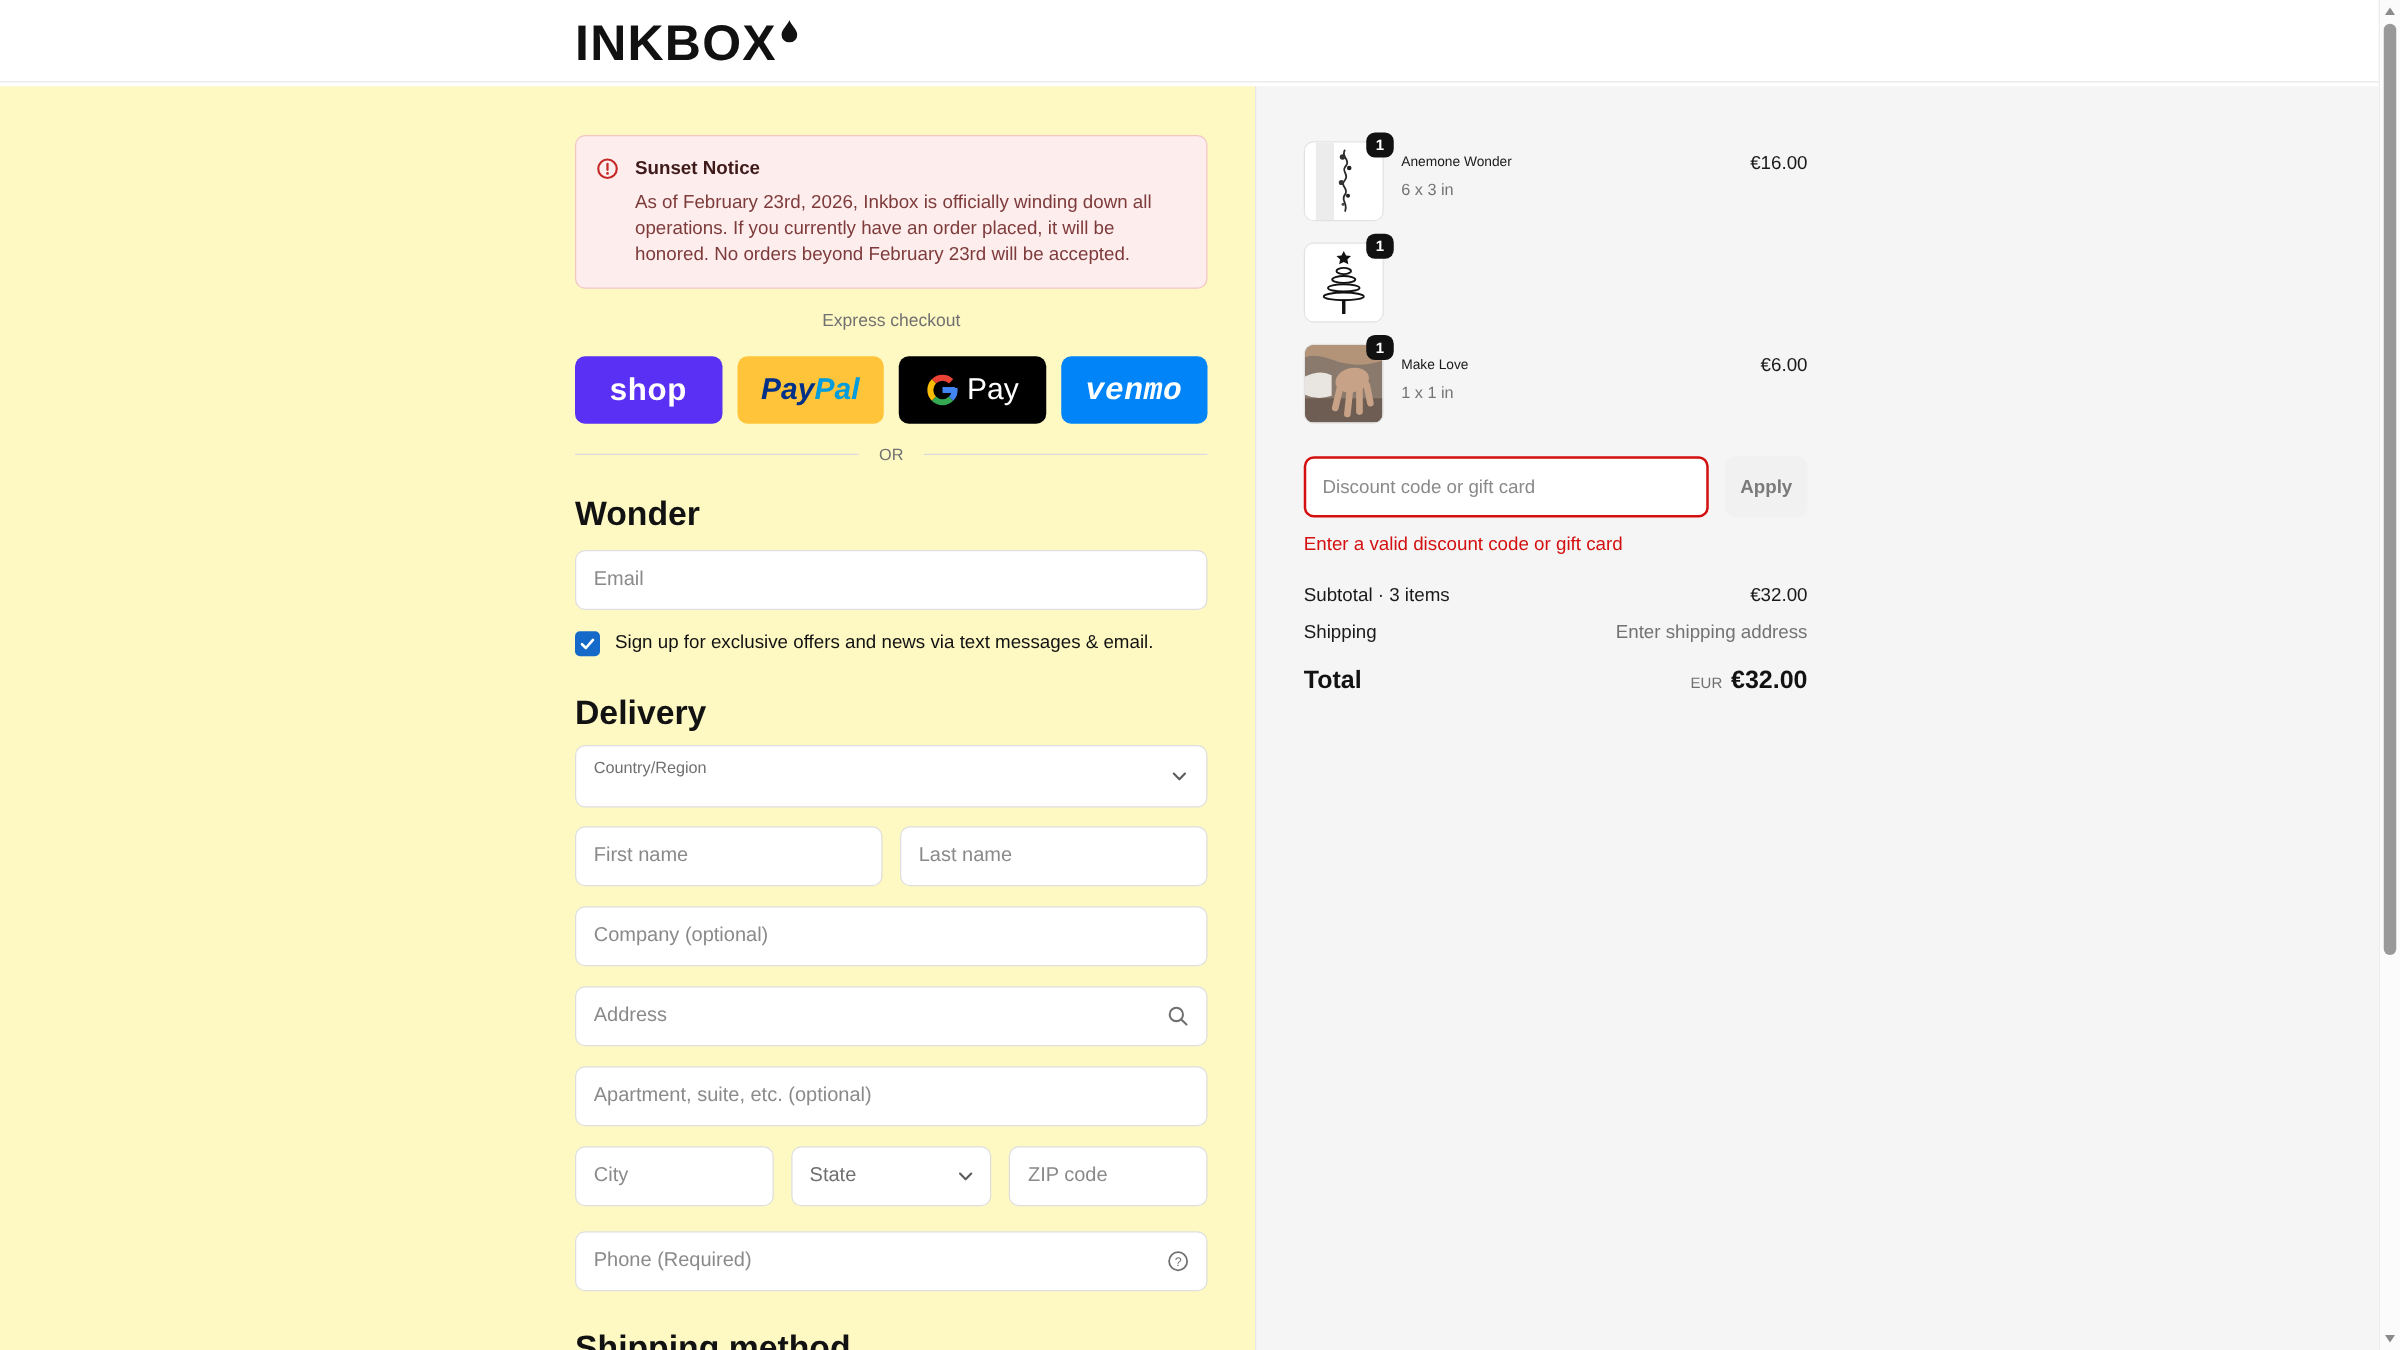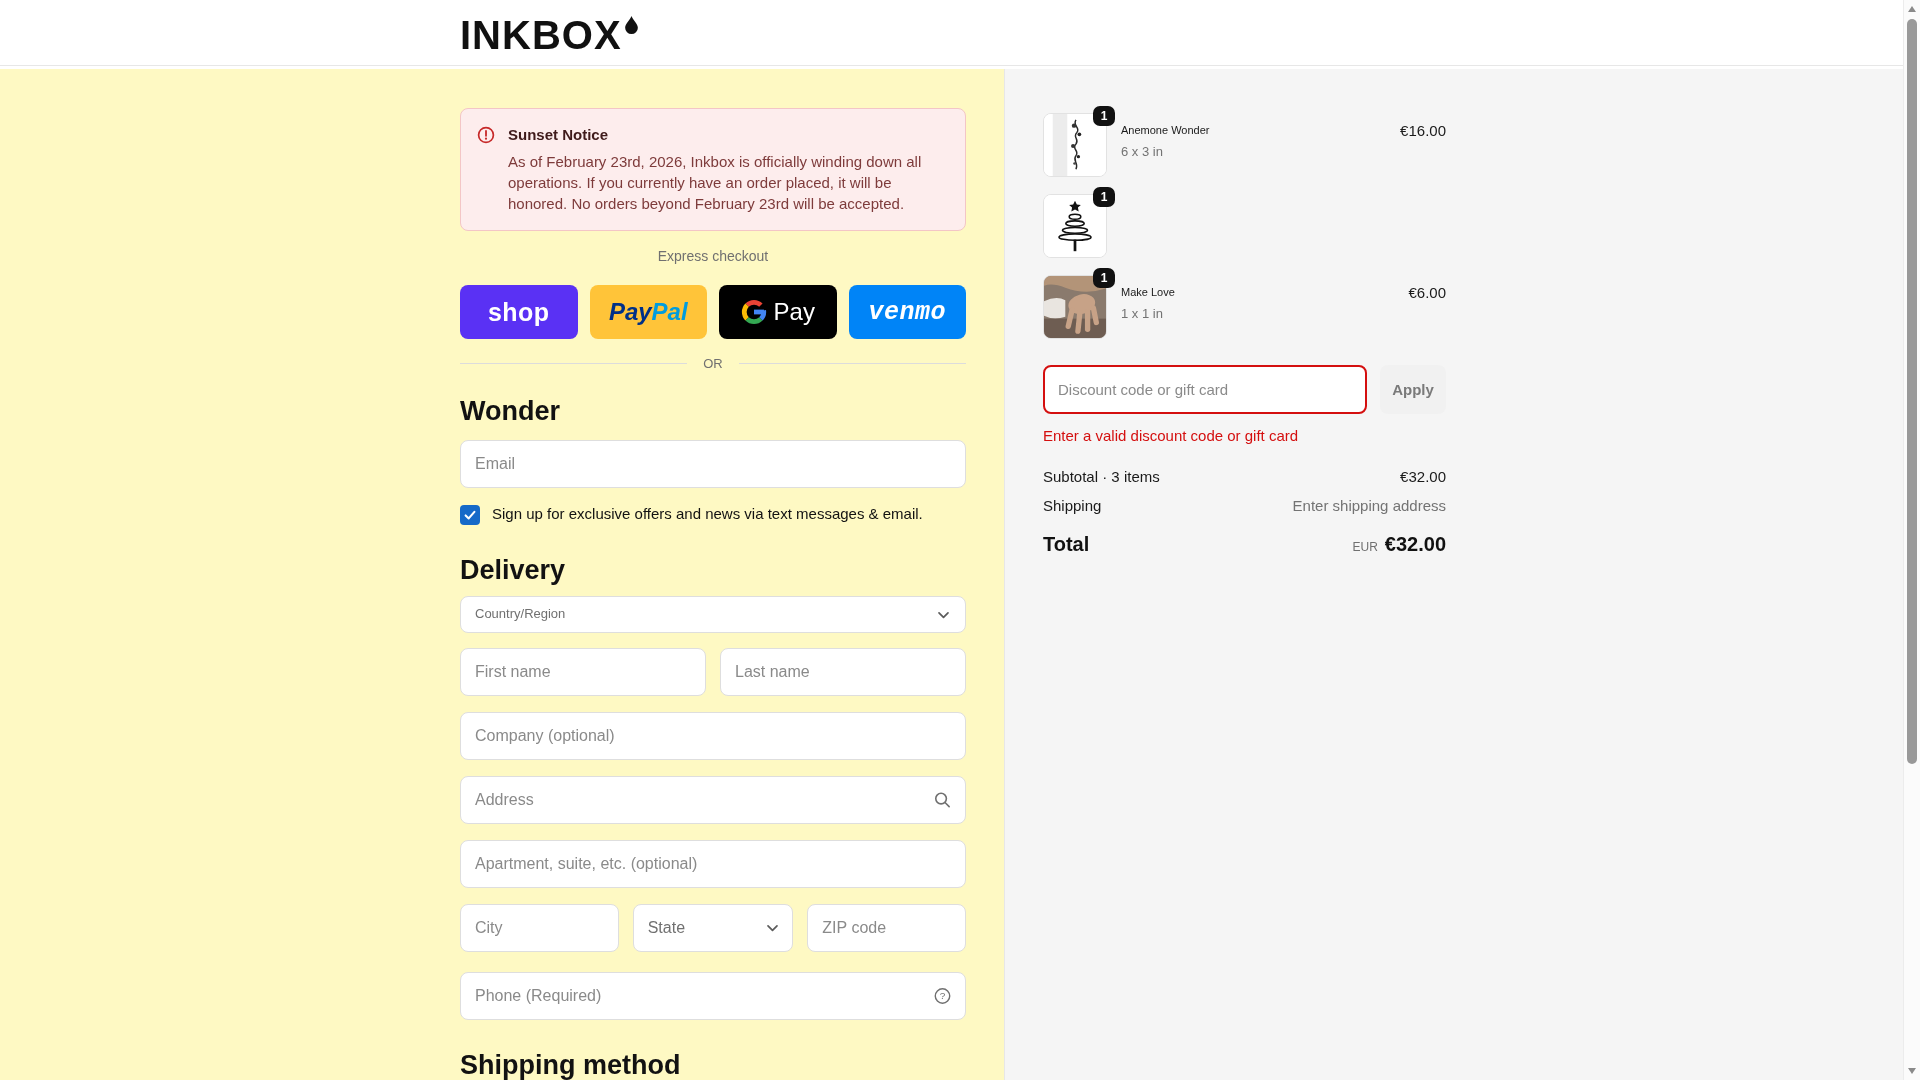--- a/index.html
+++ b/index.html
@@ -59,21 +59,21 @@
   .tf::placeholder { color:#8a8a8a; opacity:1; }
   .field-wrap { position:relative; }
   .field-icon { position:absolute; right:14px; top:50%; transform:translateY(-50%); line-height:0; }
   .email-field { margin-top:12px; }
 
   .optin { margin-top:17px; display:flex; align-items:flex-start; }
   .checkbox { width:20px; height:20px; border-radius:4px; background:#1569c8; display:flex;
     align-items:center; justify-content:center; cursor:pointer; flex:0 0 20px; }
   .optin-label { margin-left:12px; font-size:15px; color:#121212; }
 
-  .select-box { position:relative; margin-top:9px; height:37px; border:1px solid #dedede;
+  .select-box { position:relative; margin-top:9px; height:50px; border:1px solid #dedede;
     border-radius:8px; background:#fff; cursor:pointer; }
   .select-box .flabel { position:absolute; left:14px; top:9px; font-size:13px; color:#707070; }
   .select-box .chev { position:absolute; right:14px; top:50%; transform:translateY(-50%); line-height:0; }
 
   .name-row { margin-top:15px; display:flex; gap:14px; }
   .name-row .field-wrap { flex:1; }
   .mt16 { margin-top:16px; }
   .city-row { margin-top:16px; display:flex; gap:14px; }
   .city-row > * { flex:1; }
   .state-box { position:relative; height:48px; border:1px solid #dedede; border-radius:8px;

